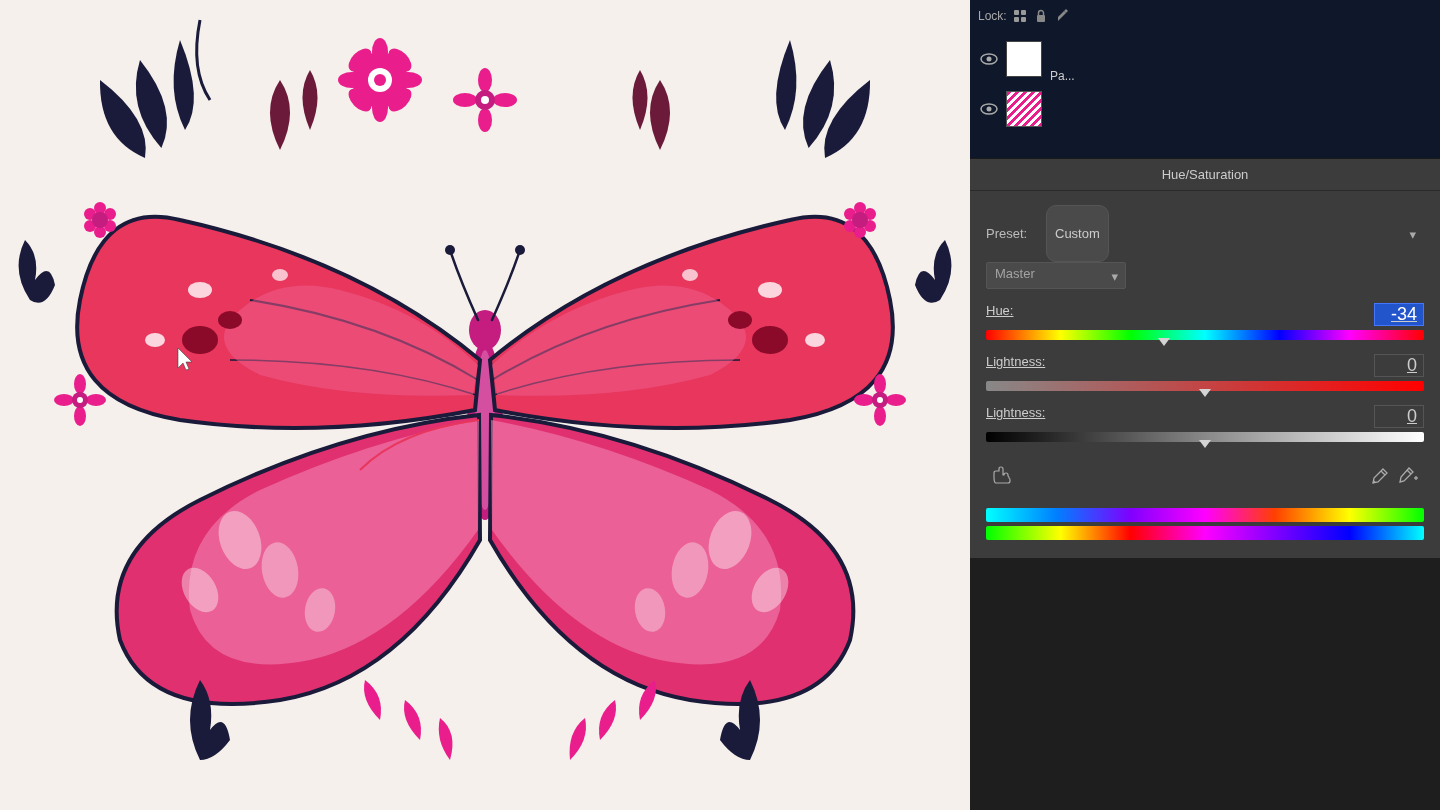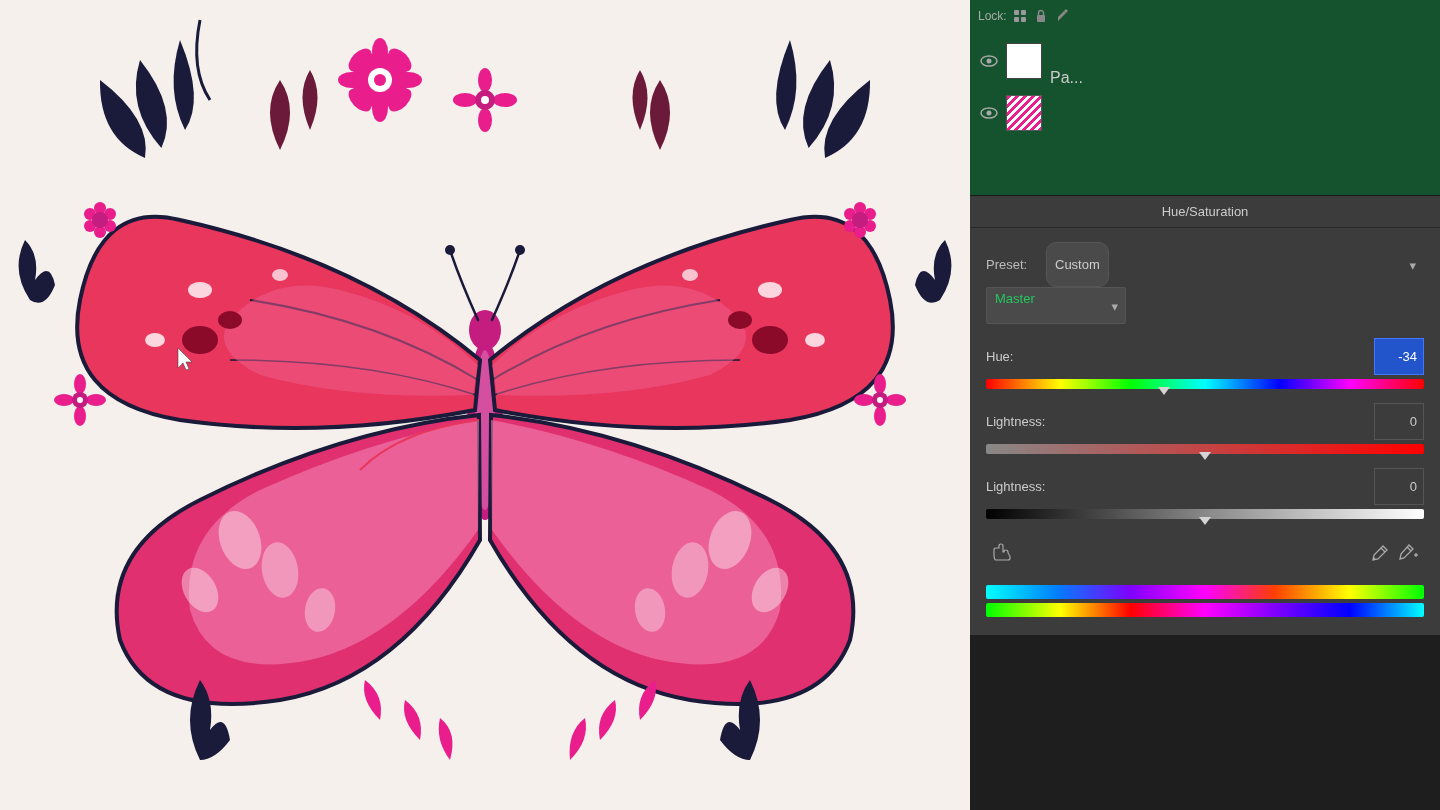--- a/index.html
+++ b/index.html
@@ -28,22 +28,22 @@
     .right-panel {
       width: 470px;
       height: 810px;
       background: #2b2b2b;
       display: flex;
       flex-direction: column;
     }
 
     
     .layers-top {
-      height: 196px;
-      background: #14532d;
+      height: 159px;
+      background: #0f172a;
       border-bottom: 1px solid #1a1a1a;
       padding: 8px;
     }
 
     .layers-top-header {
       display: flex;
       align-items: center;
       justify-content: space-between;
       margin-bottom: 6px;
       color: #aaa;
@@ -73,21 +73,21 @@
       border: 1px solid #555;
       flex-shrink: 0;
     }
 
     .layer-thumbnail.pattern {
       background: linear-gradient(135deg, #e91e8c 25%, #fff 25%, #fff 50%, #e91e8c 50%, #e91e8c 75%, #fff 75%);
       background-size: 8px 8px;
     }
 
     .layer-name {
-      font-size: 16px;
+      font-size: 12px;
       color: #ccc;
       flex: 1;
       margin-top: 35px;
     }
 
     
     .hue-sat-panel {
       background: #3c3c3c;
       margin: 0;
       padding: 0;
@@ -117,21 +117,21 @@
       color: #bbb;
       font-size: 13px;
       min-width: 50px;
     }
 
     .preset-select {
       flex: 1;
       background: #4a4a4a;
       border: 1px solid #555;
       color: #ccc;
-      padding: 14px 8px;
+      padding: 20px 8px;
       font-size: 13px;
       appearance: none;
       cursor: pointer;
       border-radius: 10px;
     }
 
     .preset-select-wrapper {
       flex: 1;
       position: relative;
     }
@@ -151,57 +151,57 @@
     }
 
     .channel-select-wrapper {
       position: relative;
       display: inline-block;
     }
 
     .channel-select {
       background: #4a4a4a;
       border: 1px solid #555;
-      color: #22c55e;
-      padding: 3px 28px 17px 8px;
+      color: #a3a3a3;
+      padding: 3px 28px 7px 8px;
       font-size: 13px;
       appearance: none;
       cursor: pointer;
       border-radius: 2px;
       min-width: 140px;
     }
 
     .channel-select-wrapper::after {
       content: '▾';
       position: absolute;
       right: 8px;
       top: 50%;
       transform: translateY(-50%);
       color: #aaa;
       pointer-events: none;
     }
 
     .slider-row {
       display: flex;
-      align-items: center;
       margin-bottom: 4px;
+      text-decoration: underline;
     }
 
     .slider-row-label {
       color: #ccc;
       font-size: 13px;
       min-width: 90px;
     }
 
     .slider-value-box {
       background: #2255cc;
       color: #fff;
       border: 1px solid #4477ff;
-      padding: 10px 6px;
-      font-size: 13px;
+      padding: 0 6px;
+      font-size: 18px;
       min-width: 50px;
       text-align: right;
       margin-left: auto;
     }
 
     .slider-value-box.neutral {
       background: #3c3c3c;
       border: 1px solid #555;
       color: #ccc;
     }

